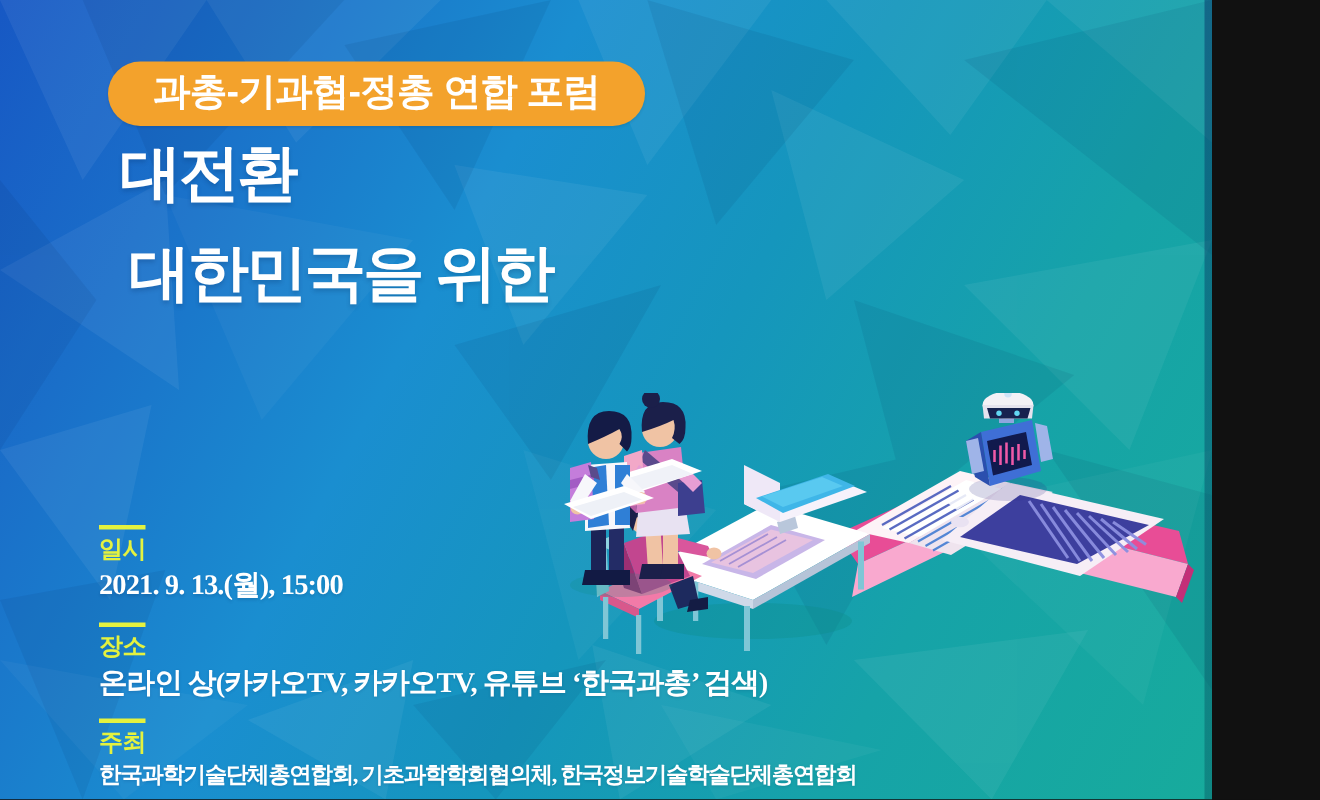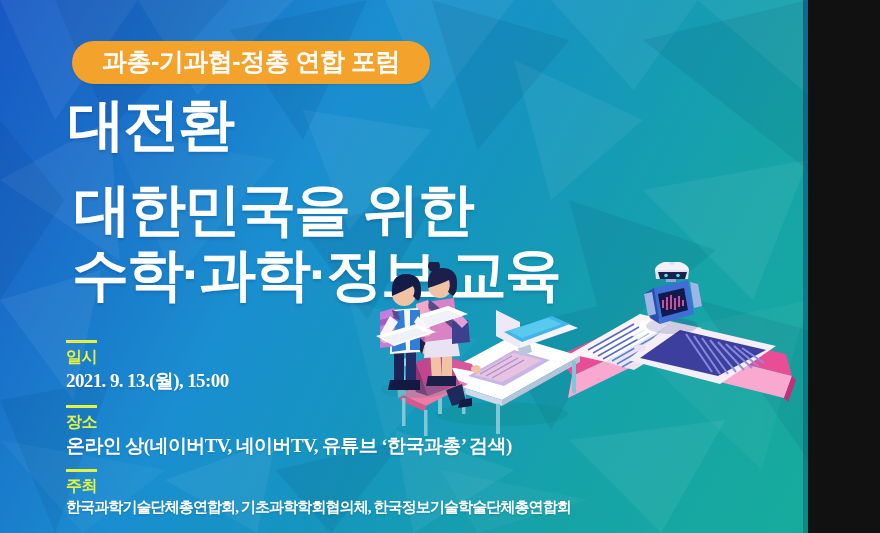--- a/index.html
+++ b/index.html
@@ -59,39 +59,39 @@
     font-weight: 700;
     letter-spacing: -0.5px;
     line-height: 1.08;
     box-shadow: 0 1px 2px rgba(0,0,0,.10);
     white-space: nowrap;
   }
 
   
   .headline {
     position: absolute;
-    left: 68px;
+    left: 80px;
     top: 92px;
     color: #ffffff;
-    font-size: 57px;
+    font-size: 41px;
     font-weight: 700;
     line-height: 1.14;
     letter-spacing: -2px;
     text-shadow: 0 2px 3px rgba(0,40,90,.22);
     white-space: nowrap;
   }
   .headline .hl-line { display: block; }
   .headline .hl-line.indent-1 { padding-left: 6px; margin-top: 20px; }
   .headline .hl-line.indent-2 { padding-left: 4px; }
 
   
   .info {
     position: absolute;
     left: 66px;
-    top: 340px;
+    top: 350px;
     color: #ffffff;
   }
   .info-group { margin-bottom: 11px; }
   .info-group:last-child { margin-bottom: 0; }
 
   .info-label {
     display: inline-block;
     color: #e4f23f;
     font-size: 16px;
     font-weight: 700;
@@ -169,33 +169,32 @@
 
   <div class="edge-strip"></div>
 
   <div class="badge-row">
     <span class="badge">과총-기과협-정총 연합 포럼</span>
   </div>
 
   <div class="headline">
     <span class="hl-line">대전환</span>
     <span class="hl-line indent-1">대한민국을 위한</span>
-    <span class="hl-line indent-2">수학·과학·정보 교육</span>
   </div>
 
   <div class="info">
 
     <div class="info-group">
       <span class="info-label">일시</span>
       <span class="info-value">2021. 9. 13.(월), 15:00</span>
     </div>
 
     <div class="info-group">
       <span class="info-label">장소</span>
-      <span class="info-value">온라인 상(네이버TV, 네이버TV, 유튜브 ‘한국과총’ 검색)</span>
+      <span class="info-value">온라인 상(카카오TV, 카카오TV, 유튜브 ‘한국과총’ 검색)</span>
     </div>
 
     <div class="info-group">
       <span class="info-label">주최</span>
       <span class="info-value small">한국과학기술단체총연합회, 기초과학학회협의체, 한국정보기술학술단체총연합회</span>
     </div>
 
   </div>
 
   <svg id="illus" viewBox="0 0 430 180" aria-hidden="true">

